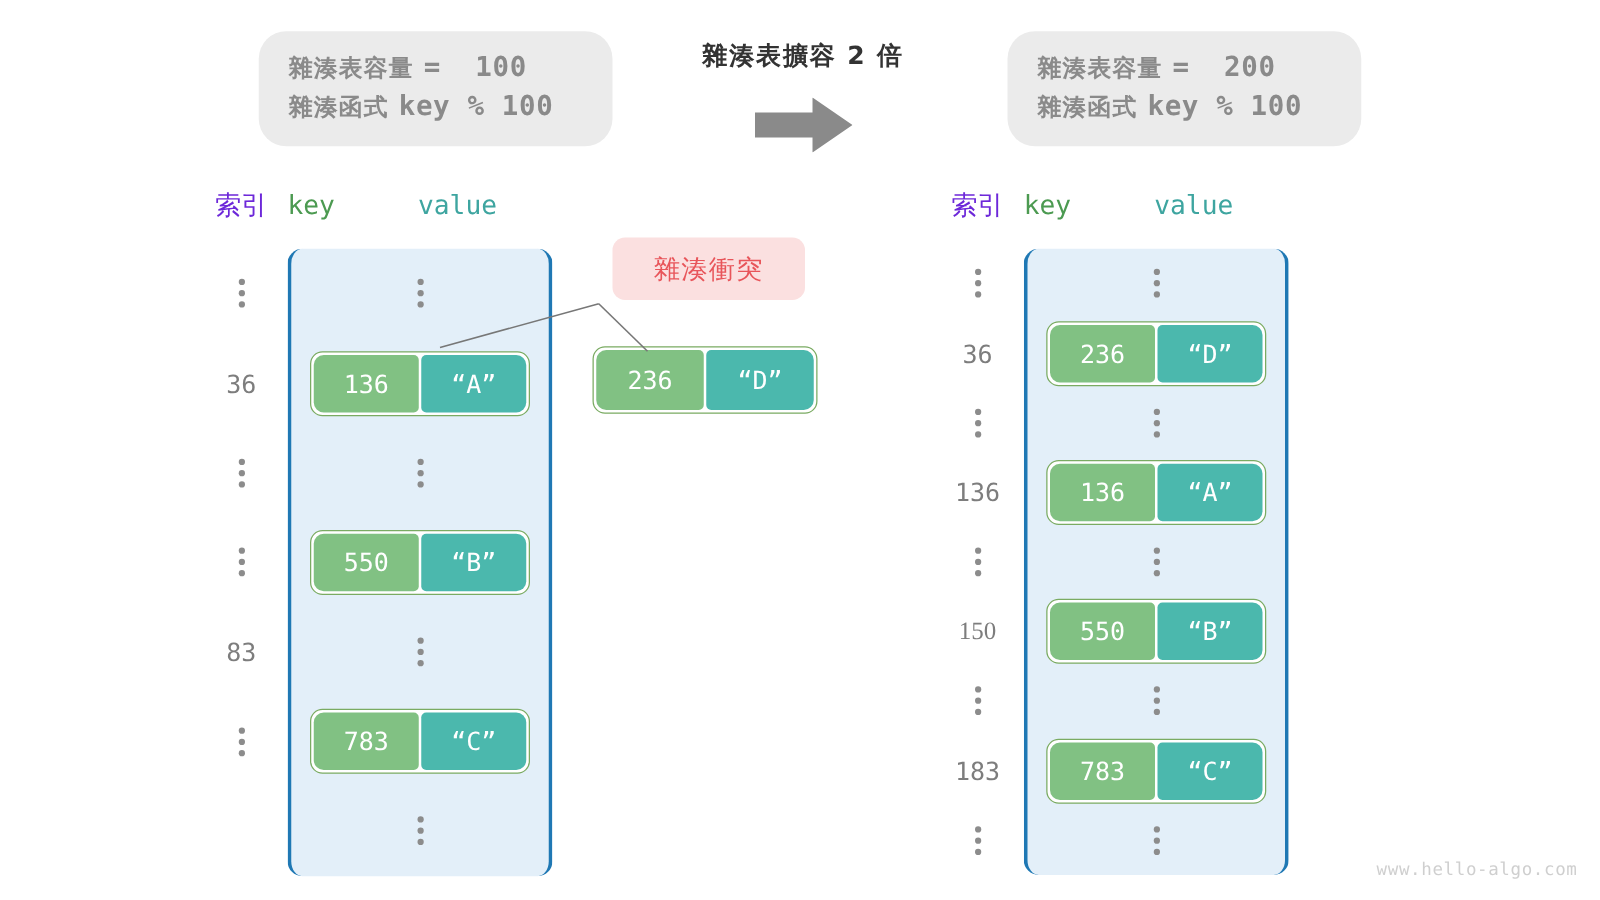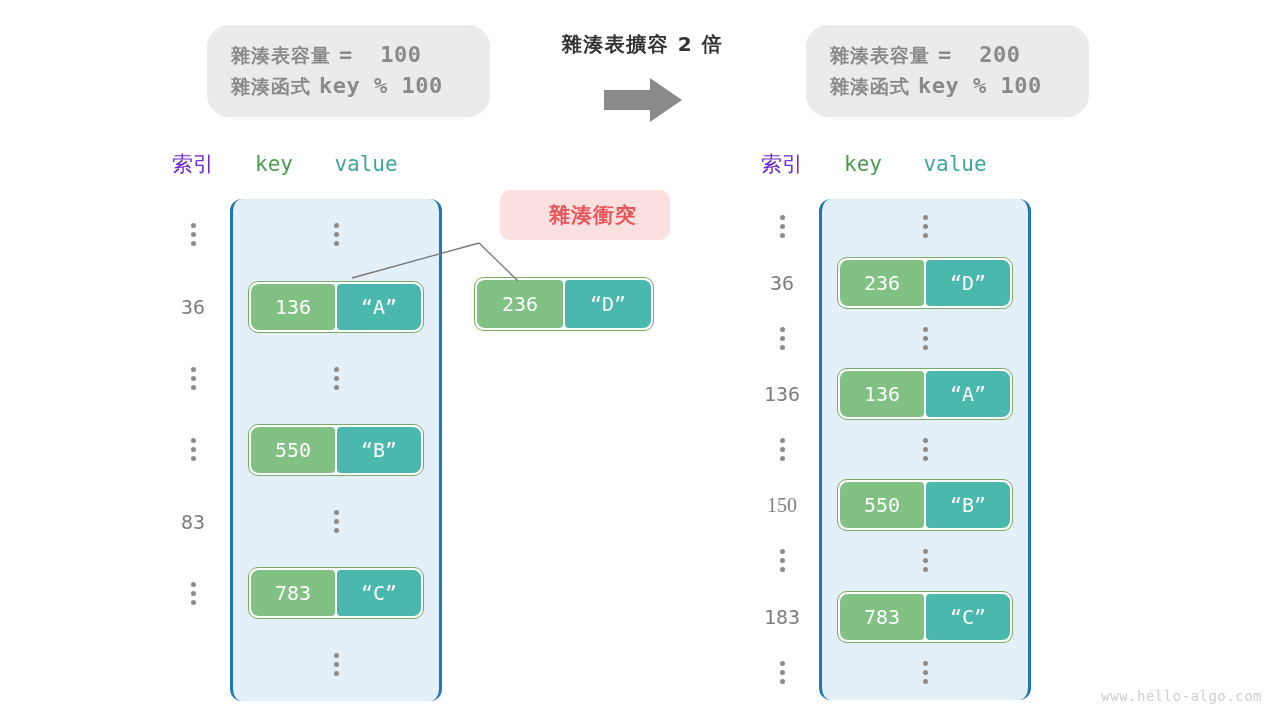--- a/index.html
+++ b/index.html
@@ -75,21 +75,21 @@
     font-size: 21px;
     white-space: pre;
   }
   .head-index {
     color: #6d28d9;
     font-family: "DejaVu Sans", "Liberation Sans", sans-serif;
     font-size: 21px;
     width: 74px;
     text-align: center;
   }
-  .head-key   { color: #4c9a51; width: 88px; text-align: center; }
+  .head-key   { color: #4c9a51; width: 88px; text-align: left; }
   .head-value { color: #3ea5a0; width: 96px; text-align: center; }
 
   #head-left  { left: 156px; top: 150px; }
   #head-right { left: 745px; top: 150px; }
 
   
   .table-wrap {
     position: absolute;
     display: flex;
     align-items: flex-start;
@@ -180,34 +180,33 @@
     position: absolute;
     left: 474px;
     top: 277px;
   }
   #collision-pair .kbox { width: 86px; height: 48px; }
   #collision-pair .vbox { width: 86px; height: 48px; }
 
   
   #collision-badge {
     position: absolute;
-    left: 500px;
+    left: 490px;
     top: 190px;
     width: 154px;
     height: 50px;
     background: #fbe0e0;
     border-radius: 10px;
     display: flex;
     align-items: center;
     justify-content: center;
     font-size: 21px;
-    font-weight: 700;
+    font-weight: 400;
     color: #e8555a;
     letter-spacing: 1px;
-    padding-left: 16px;
   }
 
   
   #connectors {
     position: absolute;
     left: 0;
     top: 0;
     width: 1280px;
     height: 720px;
     pointer-events: none;

